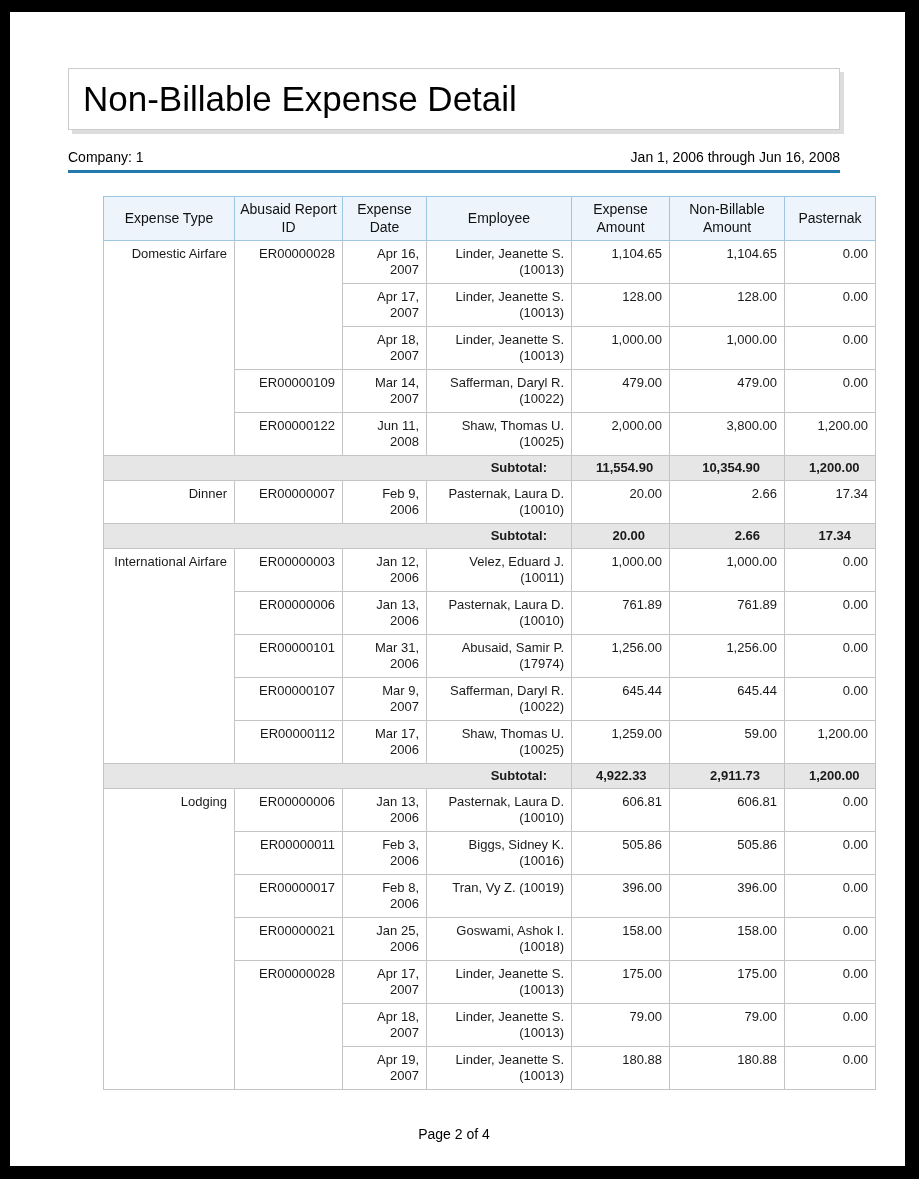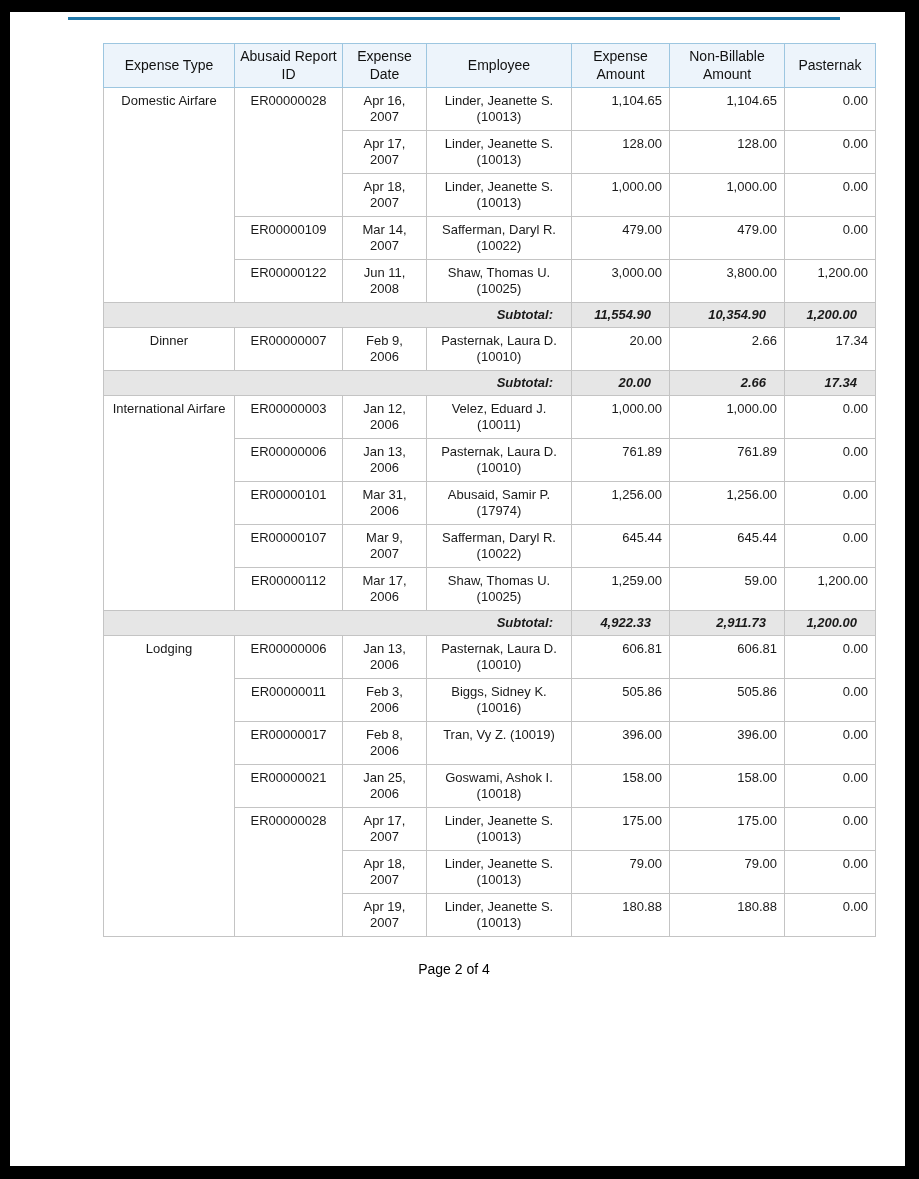--- a/index.html
+++ b/index.html
@@ -86,45 +86,51 @@
     line-height:1.25;
     color:#111;
   }
   table.report td{
     border:1px solid var(--grid-border);
     vertical-align:top;
     padding:5px 7px;
     line-height:16px;
     height:42px;
   }
-  td.cell-left{text-align:center;}
+  td.cell-left{text-align:right;}
   td.cell-num{text-align:right;}
   tr.subtotal-row td{
     background:var(--subtotal-bg);
     font-weight:bold;
     height:24px;
-    padding:4px 18px;
+    padding:4px 24px;
     vertical-align:middle;
-    font-style:italic;
   }
   tr.subtotal-row td.subtotal-label{text-align:right;}
   .footer{
-    margin-top:24px;
+    margin-top:36px;
     text-align:center;
     font-size:14px;
     color:#000;
   }
 </style>
 </head>
 <body>
 
 <div class="page">
   <div class="content">
 
-
+    <div class="title-box">
+      <h1>Non-Billable Expense Detail</h1>
+    </div>
+
+    <div class="meta-row">
+      <span>Company: 1</span>
+      <span>Jan 1, 2006 through Jun 16, 2008</span>
+    </div>
     <div class="divider"></div>
 
     <table class="report">
       <colgroup>
         <col class="c-type">
           <col class="c-rid">
           <col class="c-date">
           <col class="c-emp">
         <col class="c-amt">
           <col class="c-nba">
@@ -170,21 +176,21 @@
             <td class="cell-left">Mar 14,<br>2007</td>
             <td class="cell-left">Safferman, Daryl R. (10022)</td>
             <td class="cell-num">479.00</td>
             <td class="cell-num">479.00</td>
             <td class="cell-num">0.00</td>
           </tr>
           <tr>
             <td class="cell-left" rowspan="1">ER00000122</td>
             <td class="cell-left">Jun 11,<br>2008</td>
             <td class="cell-left">Shaw, Thomas U. (10025)</td>
-            <td class="cell-num">3,000.00</td>
+            <td class="cell-num">2,000.00</td>
             <td class="cell-num">3,800.00</td>
             <td class="cell-num">1,200.00</td>
           </tr>
           <tr class="subtotal-row">
             <td class="subtotal-label" colspan="4">Subtotal:</td>
             <td class="cell-num">11,554.90</td>
             <td class="cell-num">10,354.90</td>
             <td class="cell-num">1,200.00</td>
           </tr>
           <tr>

